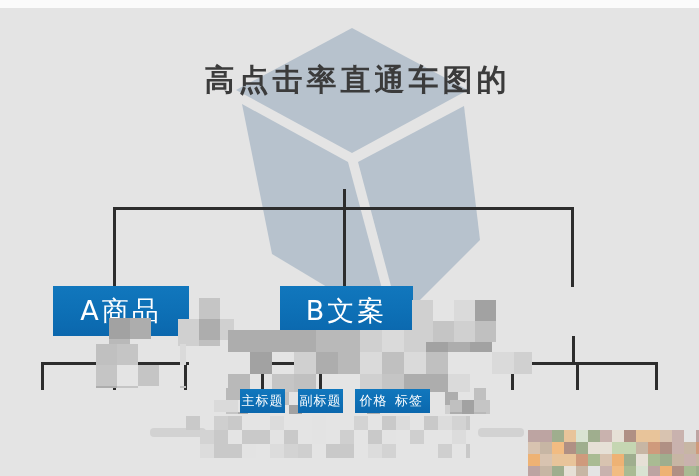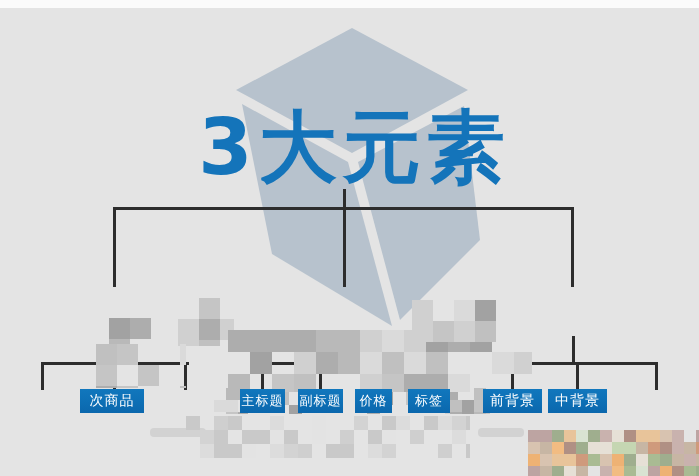--- a/index.html
+++ b/index.html
@@ -42,32 +42,31 @@
   <div class="top-strip"></div>
 
   <svg class="cube-svg" width="699" height="476" viewBox="0 0 699 476">
     <g fill="#b7c2cd">
       <polygon points="352,28 468,90 352,153 236,90"></polygon>
       <polygon points="242,104 348,162 392,326 272,254"></polygon>
       <polygon points="358,162 464,106 480,240 400,320"></polygon>
     </g>
   </svg>
 
-  <div class="title-line2">3大元素</div>
-
-
-  <div class="cbox" style="left:80px;width:64px;">次商品</div>
+  <div class="title-line1">高点击率直通车图的</div>
+
+  <div class="bbox" style="left:53px;top:286px;width:136px;">A商品</div>
+  <div class="bbox" style="left:280px;top:286px;width:133px;">B文案</div>
+
 
   <div class="cbox" style="left:240px;width:45px;font-size:13px;">主标题</div>
   <div class="cbox" style="left:298px;width:45px;font-size:13px;">副标题</div>
   <div class="cbox" style="left:355px;width:37px;font-size:13px;">价格</div>
-  <div class="cbox" style="left:408px;width:42px;font-size:13px;">标签</div>
-
-  <div class="cbox" style="left:483px;width:59px;">前背景</div>
-  <div class="cbox" style="left:548px;width:59px;">中背景</div>
+  <div class="cbox" style="left:388px;width:42px;font-size:13px;">标签</div>
+
 
   <div class="dash" style="left:150px;top:428px;width:56px;"></div>
   <div class="dash" style="left:478px;top:428px;width:46px;"></div>
 
 <div class="cline" style="left: 343px; top: 189px; width: 3px; height: 19px;"></div>
     <div class="cline" style="left: 114px; top: 207px; width: 460px; height: 3px;"></div>
     <div class="cline" style="left: 113px; top: 207px; width: 3px; height: 80px;"></div>
     <div class="cline" style="left: 343px; top: 207px; width: 3px; height: 80px;"></div>
     <div class="cline" style="left: 571px; top: 207px; width: 3px; height: 80px;"></div>
     <div class="cline" style="left: 113px; top: 336px; width: 3px; height: 29px;"></div>

